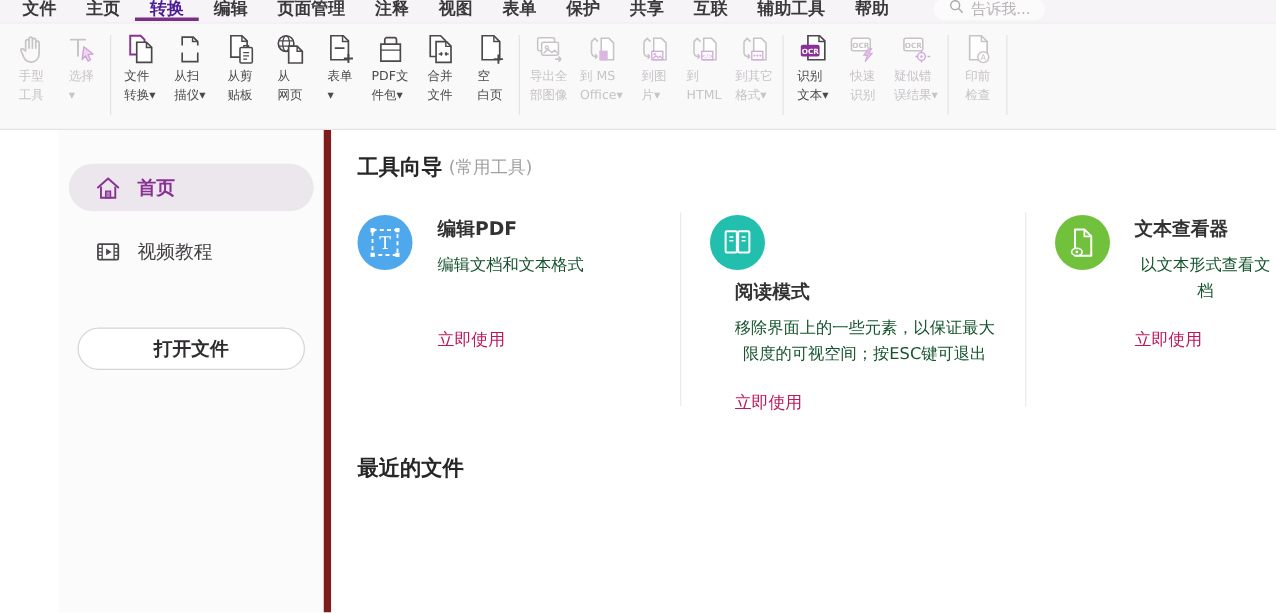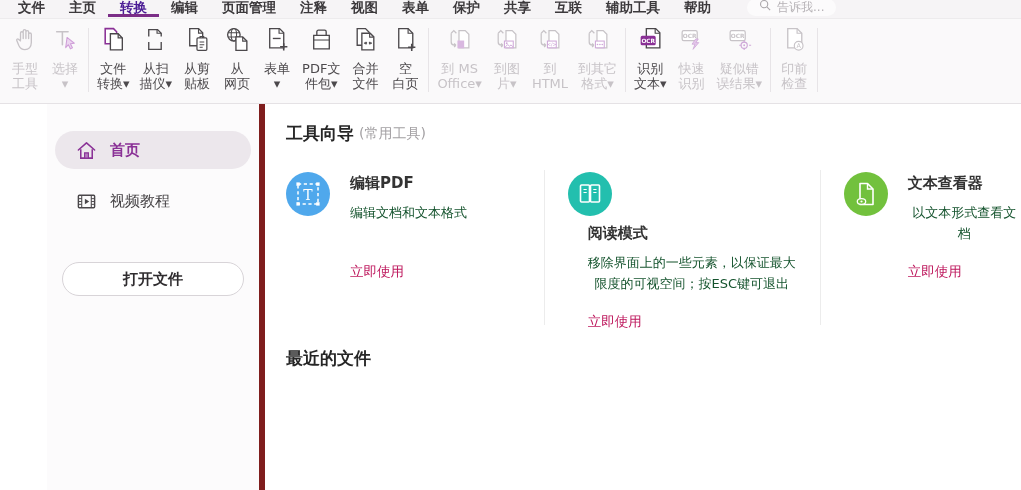--- a/index.html
+++ b/index.html
@@ -19,21 +19,21 @@
 
   
   .ribbon { height:85px; background:#faf9fa; border-bottom:1px solid #e5e2e5;
     display:flex; align-items:flex-start; padding-left:2px; flex:none; }
   .rgroup { display:flex; padding:0 3px; }
   .rsep { width:1px; background:#e7e4e7; height:64px; margin-top:9px; flex:none; }
   .rbtn { display:flex; flex-direction:column; align-items:center;
     min-width:40px; padding:7px 5px 0; color:#4c494c; }
   .rbtn.dis { color:#c7c3c7; }
   .ric { width:27px; height:27px; flex:none; }
-  .rlabel { margin-top:8px; font-size:13px; line-height:15px; text-align:center;
+  .rlabel { margin-top:1px; font-size:10px; line-height:15px; text-align:left;
     white-space:pre-line; }
   .ric text { font-family:"DejaVu Sans",sans-serif; }
 
   
   .content { flex:1; display:flex; min-height:0; }
   .sidebar { width:218px; flex:none; background:#fcfbfc; border-right:6px solid #7f1d1d;margin-left:47px; }
   .snav { margin:27px 8px 0; }
   .snav-item { height:38px; border-radius:19px; display:flex; align-items:center;
     gap:13px; padding-left:21px; font-size:15px; color:#434043; cursor:default; }
   .snav-item.active { background:#ece7ec; color:#8a3196; font-weight:bold; }
@@ -54,21 +54,21 @@
   .card.c-3 { padding-left:23px; }
   .cdiv { width:1px; background:#ececec; margin:4px 0 6px; flex:none; }
   .circle { width:44px; height:44px; border-radius:50%; flex:none; margin-top:6px;
     display:flex; align-items:center; justify-content:center; }
   .circle.blue { background:#4fa8ec; } .circle.teal { background:#23bfae; }
   .circle.green { background:#72c13d; }
   .card-body { margin-left:20px; display:flex; flex-direction:column; min-height:115px; }
   .card-title { font-size:15px; font-weight:bold; color:#333; margin-top:8px; }
   .card-desc { margin-top:9px; font-size:13px; color:#14532d; line-height:1.62; max-width:208px;text-align:center; }
   .card-link { margin-top:auto; font-size:13.5px; color:#be185d; cursor:default; }
-  .recent { margin-top:16px; }
+  .recent { margin-top:32px; }
 </style>
 </head>
 <body>
 
 <div class="app">
 
   <div class="menubar">
     <div class="mitem">文件</div>
     <div class="mitem">主页</div>
     <div class="mitem active">转换</div>
@@ -188,20 +188,31 @@
           </svg>
         <span class="rlabel">空
 白页</span>
       </div>
     </div>
     <div class="rsep"></div>
 
     <div class="rgroup">
       <div class="rbtn dis">
         <svg class="ric" viewBox="0 0 26 26">
+            <rect x="4" y="4" width="13" height="10" rx="1.5" fill="#fff" stroke="currentColor" stroke-width="1.2"></rect>
+            <rect x="7" y="7.5" width="13" height="10" rx="1.5" fill="#fff" stroke="currentColor" stroke-width="1.2"></rect>
+            <circle cx="11" cy="11.5" r="1.2" fill="none" stroke="currentColor"></circle>
+            <path d="M8.5 16l3.5-3 3 2.5 2-1.8 2.5 2.3" fill="none" stroke="currentColor" stroke-width="1.1"></path>
+            <path d="M17.5 20.5h4.5m0 0l-2-2m2 2l-2 2" fill="none" stroke="currentColor" stroke-width="1.2"></path>
+          </svg>
+        <span class="rlabel">导出全
+部图像</span>
+      </div>
+      <div class="rbtn dis">
+        <svg class="ric" viewBox="0 0 26 26">
             <path d="M5 7v8.5a3 3 0 0 0 3 3h1.5m0 0l-1.7-1.7m1.7 1.7l-1.7 1.7" fill="none" stroke="currentColor" stroke-width="1.2"></path>
             <path d="M5 7l2.5-2.5L10 7" fill="none" stroke="currentColor" stroke-width="1.2"></path>
             <path d="M12.5 4.5h6L22 8v13h-9.5z" fill="#fff" stroke="currentColor" stroke-width="1.2"></path>
             <rect x="11" y="14" width="6.5" height="7.5" fill="#d9b8e0"></rect>
           </svg>
         <span class="rlabel">到 MS
 Office▾</span>
       </div>
       <div class="rbtn dis">
         <svg class="ric" viewBox="0 0 26 26">

